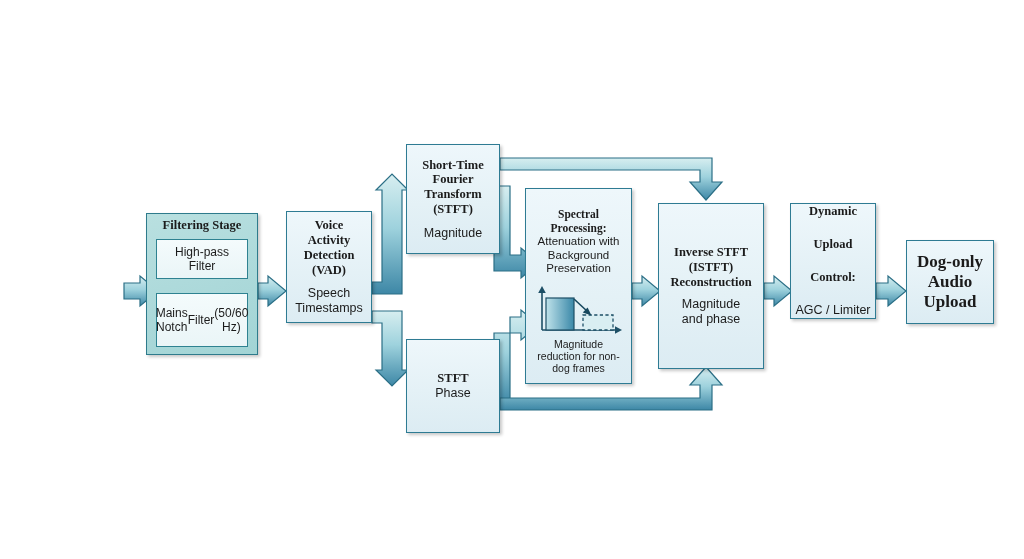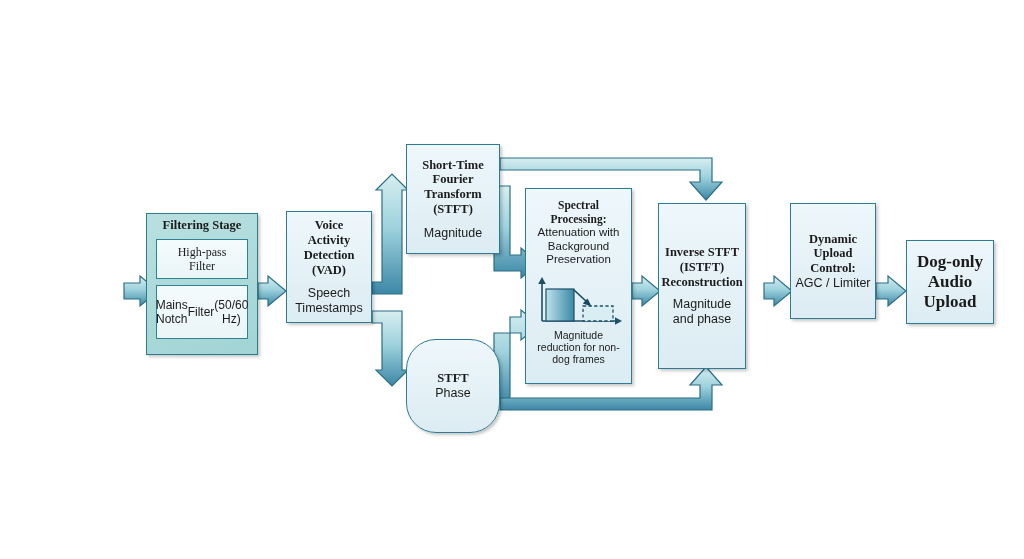--- a/index.html
+++ b/index.html
@@ -119,21 +119,21 @@
       <path d="M764,283 L774,283 L774,276 L792,291 L774,306 L774,299 L764,299 Z" fill="url(#agrad)"></path>
 
       <path d="M876,283 L888,283 L888,276 L906,291 L888,306 L888,299 L876,299 Z" fill="url(#agrad)"></path>
     </g>
   </svg>
 
 
   <div class="node aqua" style="left:146px;top:213px;width:112px;height:142px;font-size:12.5px;">
     <div class="ttl" style="margin-bottom:6px;">Filtering Stage</div>
 
-    <div class="inner-box" style="width:92px;height:40px;font-size:12px;flex-direction:column;margin-bottom:6px;font-family:Liberation Serif, serif;">
+    <div class="inner-box" style="width:92px;height:40px;font-size:12px;flex-direction:column;margin-bottom:14px;">
       <div>High-pass</div>
       <div>Filter</div>
     </div>
 
     <div class="inner-box" style="width:92px;height:54px;font-size:12px;flex-direction:row;">
       <div>Mains Notch</div>
       <div>Filter</div>
       <div>(50/60 Hz)</div>
     </div>
   </div>
@@ -148,26 +148,26 @@
   </div>
 
   <div class="node" style="left:406px;top:144px;width:94px;height:110px;font-size:12.5px;">
     <div class="ttl">Short-Time</div>
     <div class="ttl">Fourier</div>
     <div class="ttl">Transform</div>
     <div class="ttl">(STFT)</div>
     <div class="sub" style="margin-top:9px;">Magnitude</div>
   </div>
 
-  <div class="node" style="left:406px;top:339px;width:94px;height:94px;font-size:12.5px;border-radius:30px;">
+  <div class="node" style="left:406px;top:339px;width:94px;height:94px;font-size:12.5px;">
     <div class="ttl">STFT</div>
     <div class="sub">Phase</div>
   </div>
 
-  <div class="node" style="left:525px;top:188px;width:107px;height:196px;font-size:11.5px;justify-content:flex-start;padding-top:10px;">
+  <div class="node" style="left:525px;top:188px;width:107px;height:196px;font-size:11.5px;justify-content:center;padding-top:10px;">
     <div class="ttl">Spectral</div>
     <div class="ttl">Processing:</div>
     <div class="sub">Attenuation with</div>
     <div class="sub">Background</div>
     <div class="sub">Preservation</div>
 
     <div class="mini-chart" style="width:96px;height:54px;margin-top:6px;">
       <svg width="96" height="54" viewBox="0 0 96 54" xmlns="http://www.w3.org/2000/svg">
 
         <g stroke="#1d4f66" stroke-width="1.6" fill="#1d4f66">
@@ -191,29 +191,29 @@
       </svg>
     </div>
 
     <div class="cap" style="font-size:10.5px;margin-top:2px;">
       <div>Magnitude</div>
       <div>reduction for non-</div>
       <div>dog frames</div>
     </div>
   </div>
 
-  <div class="node" style="left:658px;top:203px;width:88px;height:166px;font-size:12.5px;">
+  <div class="node" style="left:658px;top:203px;width:106px;height:166px;font-size:12.5px;">
     <div class="ttl">Inverse STFT</div>
     <div class="ttl">(ISTFT)</div>
     <div class="ttl">Reconstruction</div>
     <div class="sub" style="margin-top:8px;">Magnitude</div>
     <div class="sub">and phase</div>
   </div>
 
-  <div class="node" style="left:790px;top:203px;width:86px;height:116px;font-size:12.5px;">
+  <div class="node" style="left:790px;top:203px;width:86px;height:116px;font-size:12.5px;justify-content:space-between;">
     <div class="ttl">Dynamic</div>
     <div class="ttl">Upload</div>
     <div class="ttl">Control:</div>
     <div class="sub">AGC / Limiter</div>
   </div>
 
   <div class="node" style="left:906px;top:240px;width:88px;height:84px;font-size:17px;">
     <div class="ttl">Dog-only</div>
     <div class="ttl">Audio</div>
     <div class="ttl">Upload</div>

